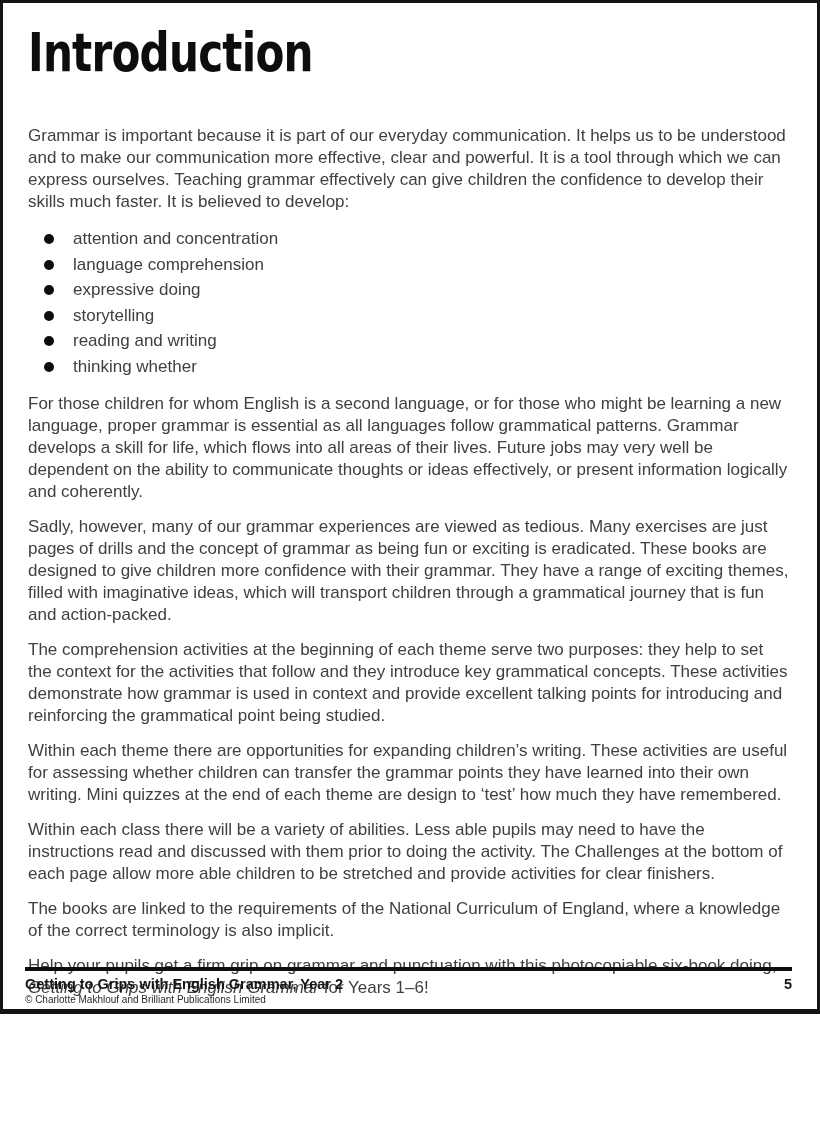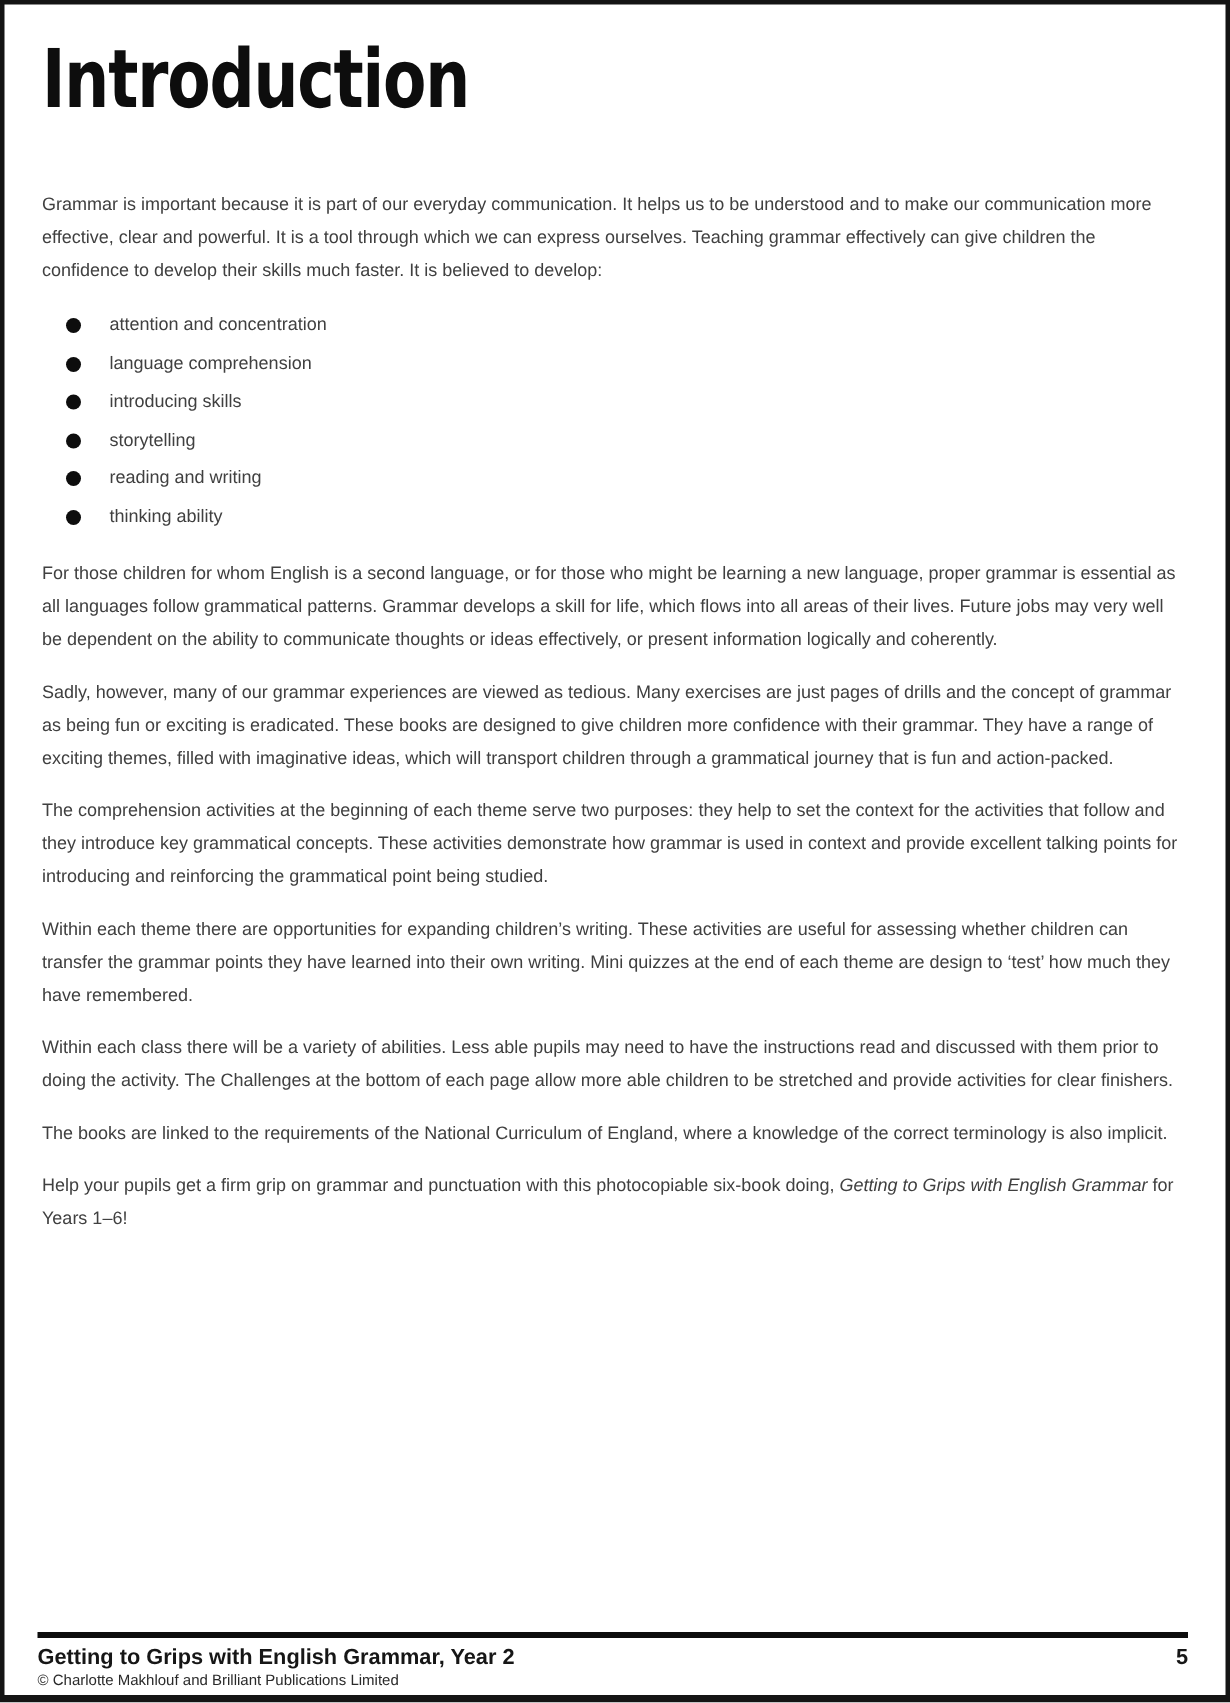--- a/index.html
+++ b/index.html
@@ -3,21 +3,21 @@
 <meta charset="utf-8">
 <style>
   html, body {
     margin: 0;
     padding: 0;
     background: #ffffff;
   }
   .page {
     position: relative;
     width: 820px;
-    height: 1135px;
+    height: 1014px;
     box-sizing: border-box;
     background: #ffffff;
     border: 3px solid #141414;
     border-bottom-width: 5px;
     overflow: hidden;
     font-family: "Liberation Sans", sans-serif;
   }
   .content {
     padding: 18px 26px 0 25px;
   }
@@ -27,21 +27,21 @@
     font-weight: bold;
     font-size: 54px;
     line-height: 64px;
     color: #0d0d0d;
     letter-spacing: -1px;
     transform: scaleX(0.78);
     transform-origin: left center;
     white-space: nowrap;
   }
   .body-text {
-    font-size: 12px;
+    font-size: 17px;
     line-height: 22px;
     color: #404040;
   }
   .body-text p {
     margin: 0 0 13px 0;
   }
   ul.bullet-list {
     list-style: none;
     margin: 2px 0 14px 0;
     padding: 0;
@@ -105,33 +105,33 @@
         <li>
           <span class="dot"></span>
           <span>attention and concentration</span>
         </li>
         <li>
           <span class="dot"></span>
           <span>language comprehension</span>
         </li>
         <li>
           <span class="dot"></span>
-          <span>introducing skills</span>
+          <span>expressive doing</span>
         </li>
         <li>
           <span class="dot"></span>
           <span>storytelling</span>
         </li>
         <li>
           <span class="dot"></span>
           <span>reading and writing</span>
         </li>
         <li>
           <span class="dot"></span>
-          <span>thinking ability</span>
+          <span>thinking whether</span>
         </li>
       </ul>
 
       <p>For those children for whom English is a second language, or for those who might be learning a new language, proper grammar is essential as all languages follow grammatical patterns. Grammar develops a skill for life, which flows into all areas of their lives. Future jobs may very well be dependent on the ability to communicate thoughts or ideas effectively, or present information logically and coherently.</p>
       <p>Sadly, however, many of our grammar experiences are viewed as tedious. Many exercises are just pages of drills and the concept of grammar as being fun or exciting is eradicated. These books are designed to give children more confidence with their grammar. They have a range of exciting themes, filled with imaginative ideas, which will transport children through a grammatical journey that is fun and action-packed.</p>
       <p>The comprehension activities at the beginning of each theme serve two purposes: they help to set the context for the activities that follow and they introduce key grammatical concepts. These activities demonstrate how grammar is used in context and provide excellent talking points for introducing and reinforcing the grammatical point being studied.</p>
       <p>Within each theme there are opportunities for expanding children’s writing. These activities are useful for assessing whether children can transfer the grammar points they have learned into their own writing. Mini quizzes at the end of each theme are design to ‘test’ how much they have remembered.</p>
       <p>Within each class there will be a variety of abilities. Less able pupils may need to have the instructions read and discussed with them prior to doing the activity. The Challenges at the bottom of each page allow more able children to be stretched and provide activities for clear finishers.</p>
       <p>The books are linked to the requirements of the National Curriculum of England, where a knowledge of the correct terminology is also implicit.</p>
 

